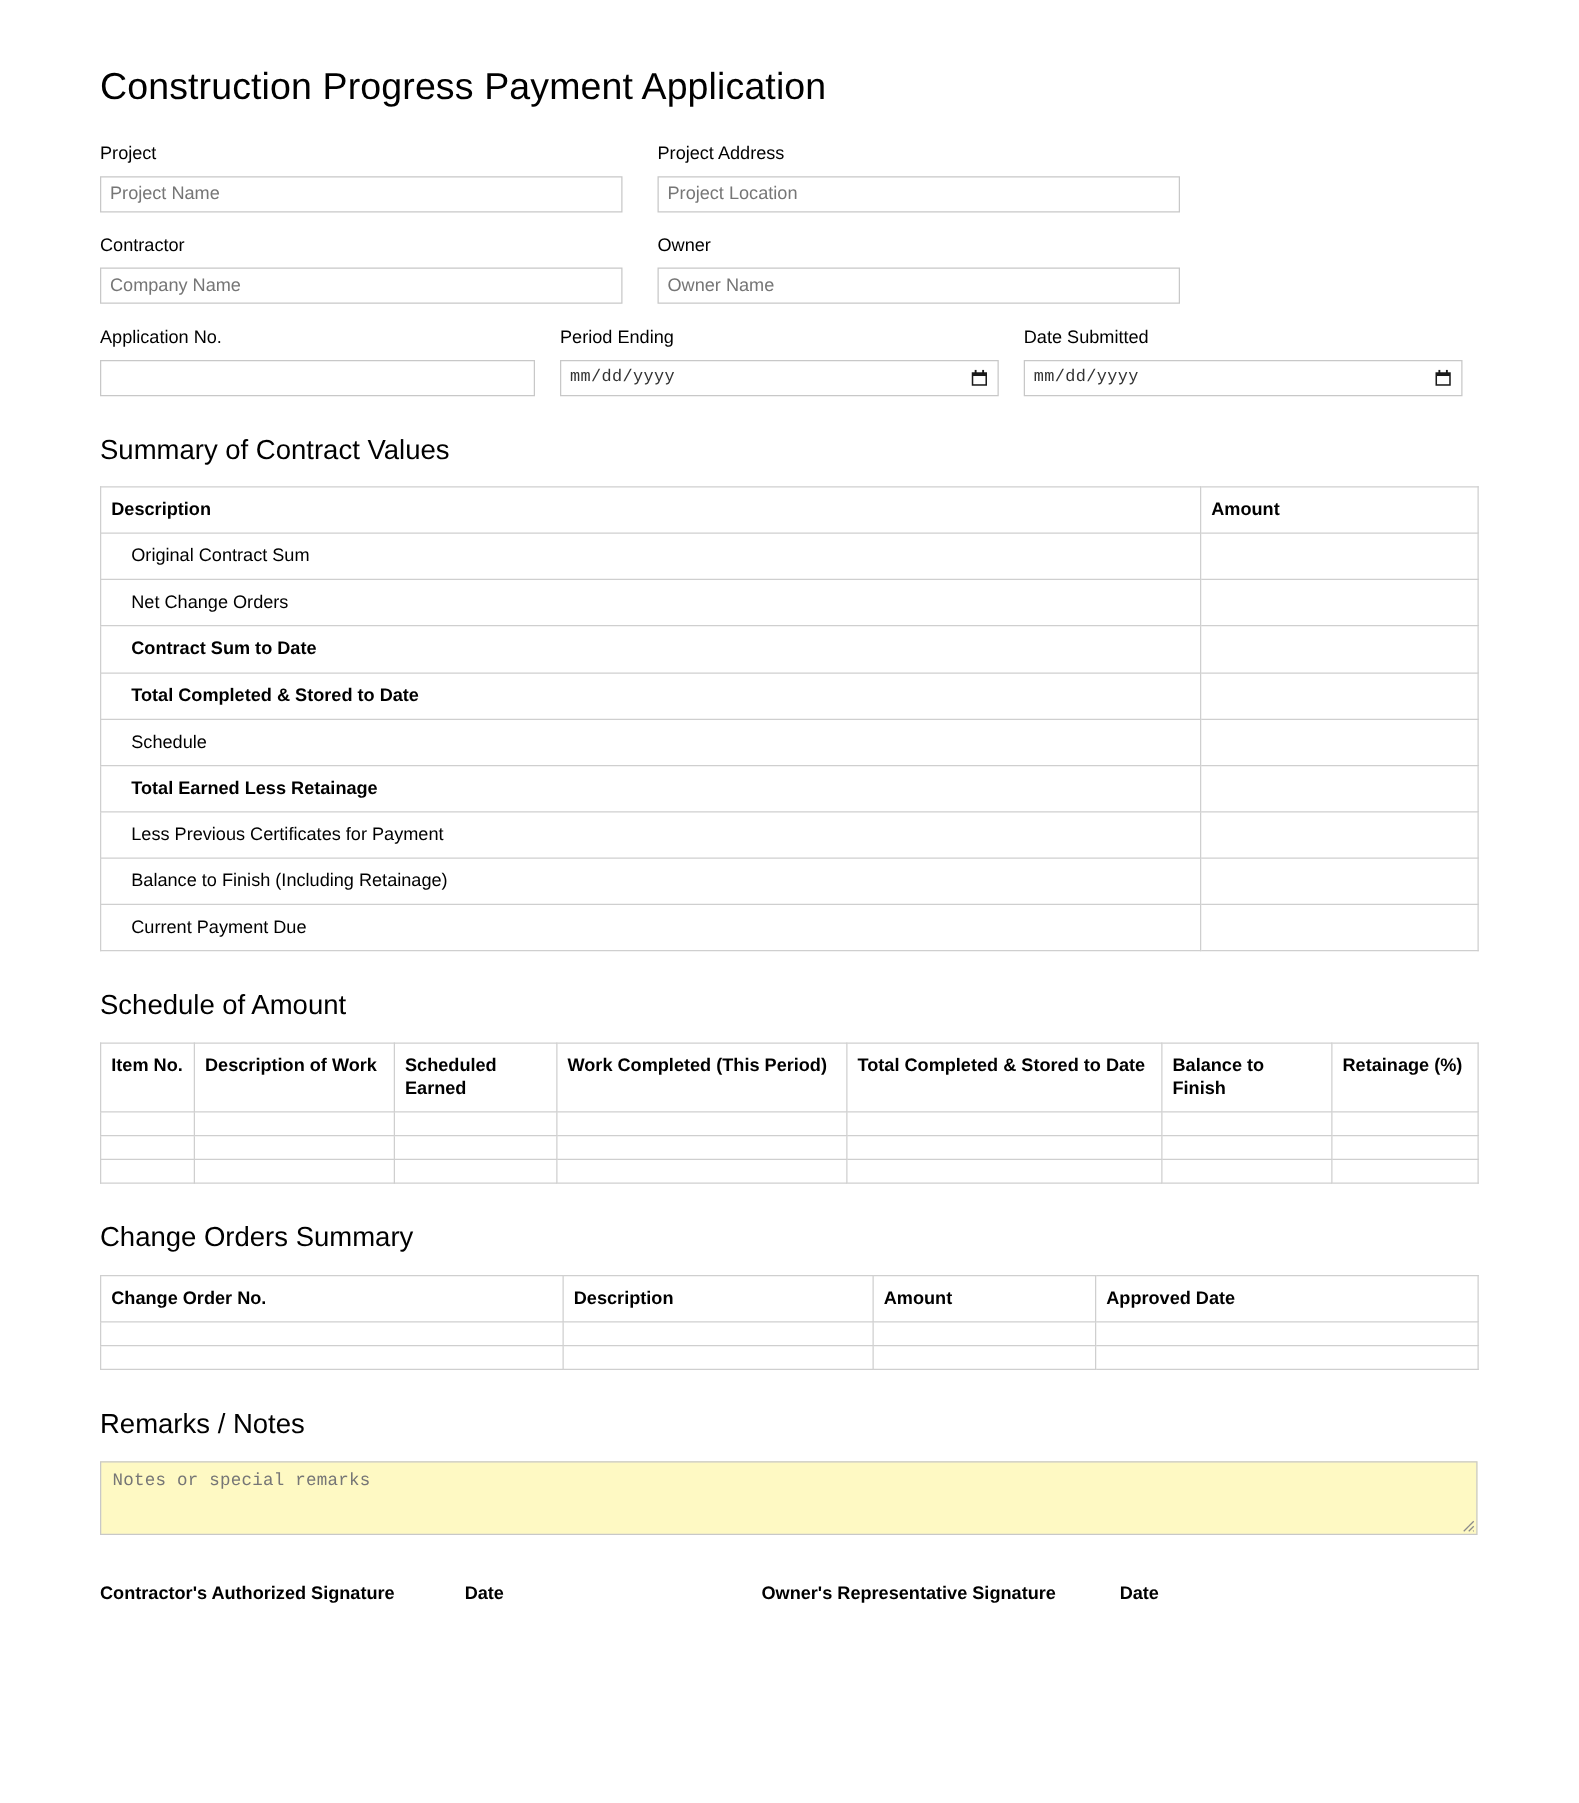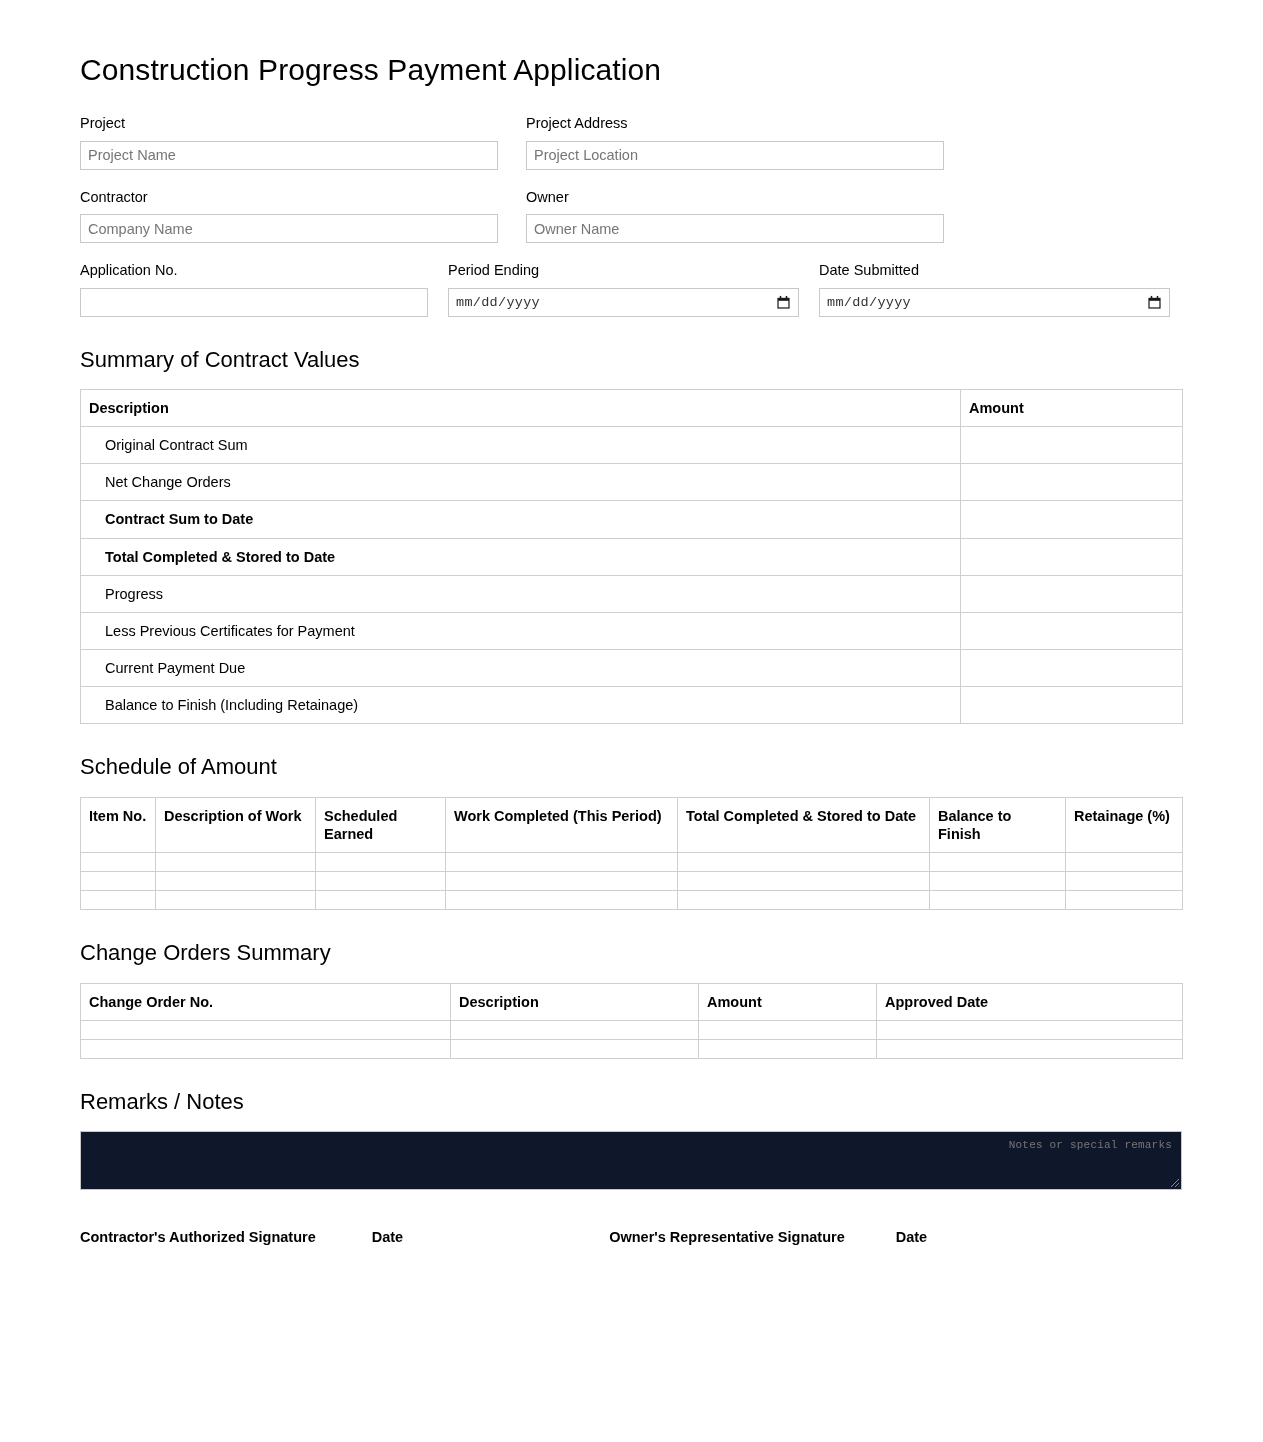--- a/index.html
+++ b/index.html
@@ -151,29 +151,28 @@
   table.co col.d2 { width: 248px; }
   table.co col.d3 { width: 178px; }
   table.co col.d4 { width: 306px; }
   table.co td.empty { height: 17px; padding: 0; }
   table.co td.empty .cell-input { min-height: 15px; padding: 0 6px; height: 15px; font-size: 12px; }
   
   .remarks-area {
     width: 1102px;
     height: 59px;
     border: 1px solid #c8c8c8;
-    background: #0f172a;
+    background: #fef9c3;
     position: relative;
     font-family: "Liberation Mono", monospace;
-    font-size: 11px;
+    font-size: 14px;
     color: #767676;
     padding: 7px 9px;
     overflow: hidden;
     letter-spacing: 0.2px;
-    text-align: right;
   }
   .resize-handle {
     position: absolute;
     right: 1px;
     bottom: 1px;
     width: 13px;
     height: 13px;
   }
   
   .sign-row {
@@ -273,33 +272,37 @@
         </tr>
         <tr>
           <td class="desc-cell bold">Contract Sum to Date</td>
           <td class="amount-cell"><input class="cell-input" type="text" style=""></td>
         </tr>
         <tr>
           <td class="desc-cell bold">Total Completed &amp; Stored to Date</td>
           <td class="amount-cell"><input class="cell-input" type="text" style=""></td>
         </tr>
         <tr>
-          <td class="desc-cell">Progress</td>
+          <td class="desc-cell">Schedule</td>
+          <td class="amount-cell"><input class="cell-input" type="text" style=""></td>
+        </tr>
+        <tr>
+          <td class="desc-cell bold">Total Earned Less Retainage</td>
           <td class="amount-cell"><input class="cell-input" type="text" style=""></td>
         </tr>
         <tr>
           <td class="desc-cell">Less Previous Certificates for Payment</td>
           <td class="amount-cell"><input class="cell-input" type="text" style=""></td>
         </tr>
         <tr>
+          <td class="desc-cell">Balance to Finish (Including Retainage)</td>
+          <td class="amount-cell"><input class="cell-input" type="text" style=""></td>
+        </tr>
+        <tr>
           <td class="desc-cell">Current Payment Due</td>
-          <td class="amount-cell"><input class="cell-input" type="text" style=""></td>
-        </tr>
-        <tr>
-          <td class="desc-cell">Balance to Finish (Including Retainage)</td>
           <td class="amount-cell"><input class="cell-input" type="text" style=""></td>
         </tr>
       </tbody>
   </table>
 
   <h2 class="section-title">Schedule of Amount</h2>
   <table class="grid sov">
     <colgroup>
         <col class="c1">
         <col class="c2">

